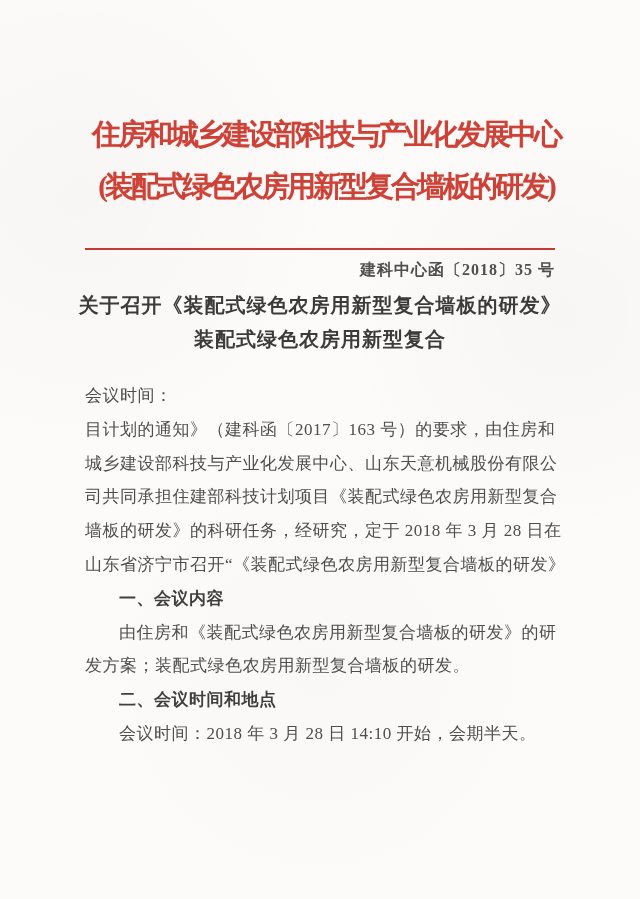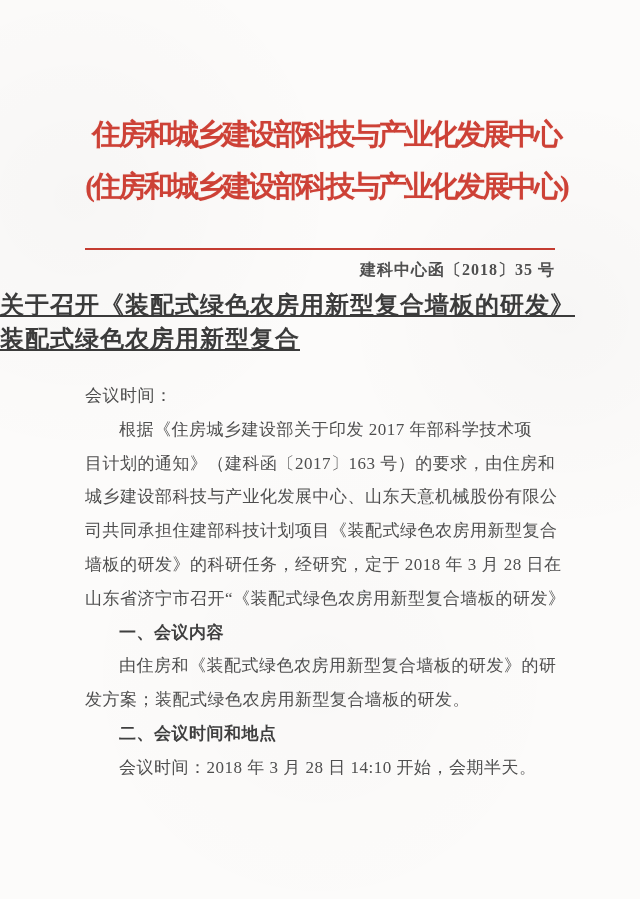--- a/index.html
+++ b/index.html
@@ -48,27 +48,26 @@
     line-height: 24px;
     letter-spacing: 1px;
     color: #4f4f4f;
     font-weight: bold;
   }
   .doc-title {
     position: absolute;
     top: 288px;
     left: 0;
     right: 0;
-    text-align: left;
-    font-size: 24px;
+    text-align: center;
+    font-size: 20px;
     font-weight: bold;
     line-height: 34px;
     letter-spacing: 1px;
     color: #3b3b3b;
-    text-decoration: underline;
   }
   .body-text {
     position: absolute;
     top: 379px;
     left: 85px;
     width: 472px;
     font-size: 17px;
     line-height: 33.8px;
     letter-spacing: 0.5px;
     color: #4e4e4e;
@@ -77,35 +76,34 @@
   .body-line.indent { padding-left: 34px; }
   .body-line.bold { font-weight: bold; color: #3f3f3f; }
 </style>
 </head>
 <body>
 
 <div class="page">
 
   <div class="letterhead">
     <div class="letterhead-line">住房和城乡建设部科技与产业化发展中心</div>
-    <div class="letterhead-line">(住房和城乡建设部科技与产业化发展中心)</div>
+    <div class="letterhead-line">(装配式绿色农房用新型复合墙板的研发)</div>
   </div>
 
   <div class="red-rule"></div>
 
   <div class="ref-number">建科中心函〔2018〕35 号</div>
 
   <div class="doc-title">
     <div>关于召开《装配式绿色农房用新型复合墙板的研发》</div>
     <div>装配式绿色农房用新型复合</div>
   </div>
 
   <div class="body-text">
     <div class="body-line">会议时间：</div>
-    <div class="body-line indent">根据《住房城乡建设部关于印发 2017 年部科学技术项</div>
     <div class="body-line">目计划的通知》（建科函〔2017〕163 号）的要求，由住房和</div>
     <div class="body-line">城乡建设部科技与产业化发展中心、山东天意机械股份有限公</div>
     <div class="body-line">司共同承担住建部科技计划项目《装配式绿色农房用新型复合</div>
     <div class="body-line">墙板的研发》的科研任务，经研究，定于 2018 年 3 月 28 日在</div>
     <div class="body-line">山东省济宁市召开“《装配式绿色农房用新型复合墙板的研发》</div>
     <div class="body-line indent bold">一、会议内容</div>
     <div class="body-line indent">由住房和《装配式绿色农房用新型复合墙板的研发》的研</div>
     <div class="body-line">发方案；装配式绿色农房用新型复合墙板的研发。</div>
     <div class="body-line indent bold">二、会议时间和地点</div>
     <div class="body-line indent">会议时间：2018 年 3 月 28 日 14:10 开始，会期半天。</div>

